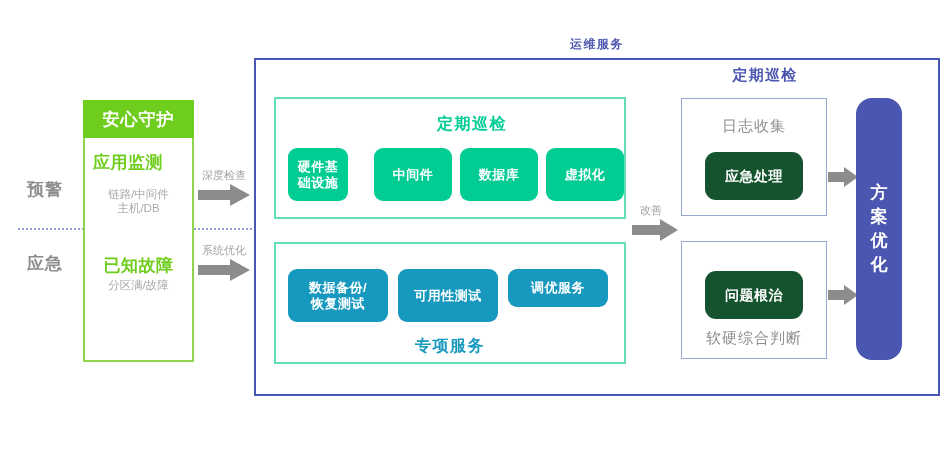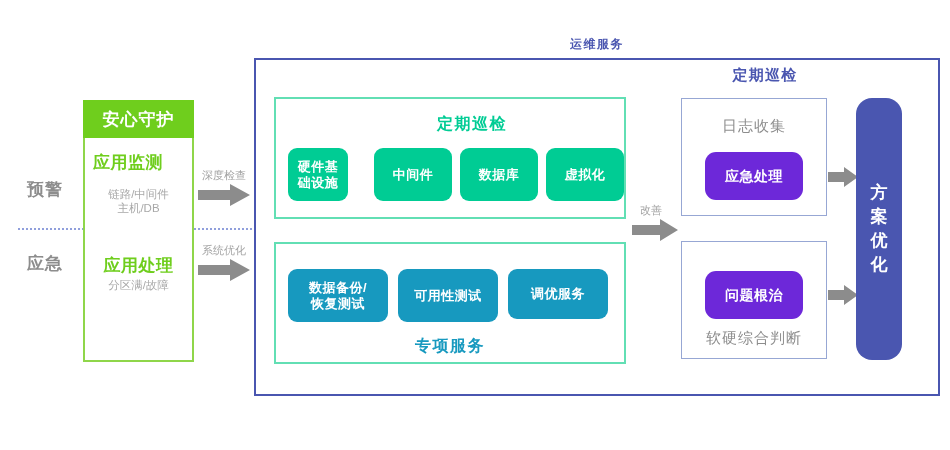--- a/index.html
+++ b/index.html
@@ -137,21 +137,21 @@
     line-height: 16px;
     display: flex;
     align-items: center;
     justify-content: center;
     text-align: center;
     white-space: pre-line;
     letter-spacing: .5px;
   }
   .chip.teal { background: #00cc94; }
   .chip.blue { background: #1799bf; }
-  .chip.steel { background: #6d28d9; border-radius: 11px; font-size: 14px; }
+  .chip.steel { background: #14532d; border-radius: 11px; font-size: 14px; }
 
   
   .sub-panel {
     border: 1.5px solid #97a7d4;
     background: #ffffff;
   }
   .sub-panel-caption {
     color: #8d8d8d;
     font-size: 15px;
     letter-spacing: 1px;
@@ -196,21 +196,21 @@
 
   <div class="abs divider"></div>
 
   <div class="abs green-panel"></div>
   <div class="abs green-header">安心守护</div>
 
   <div class="abs green-sub-title" style="left:83px; top:151px; width:90px;">应用监测</div>
   <div class="abs green-sub-desc" style="left:83px; top:187px; width:111px;">链路/中间件
 主机/DB</div>
 
-  <div class="abs green-sub-title" style="left:83px; top:254px; width:111px;">应用处理</div>
+  <div class="abs green-sub-title" style="left:83px; top:254px; width:111px;">已知故障</div>
   <div class="abs green-sub-desc" style="left:83px; top:278px; width:111px;">分区满/故障</div>
 
   <div class="abs flow-caption" style="left:195px; top:168px; width:58px;">深度检查</div>
   <div class="abs" style="left:198px; top:184px;">
     <svg class="flow-arrow" width="52" height="22" viewBox="0 0 52 22">
       <polygon points="0,6 32,6 32,0 52,11 32,22 32,16 0,16" fill="#8c8c8c"></polygon>
     </svg>
   </div>
 
   <div class="abs flow-caption" style="left:195px; top:243px; width:58px;">系统优化</div>
@@ -231,21 +231,21 @@
   <div class="abs chip teal" style="left:374px; top:148px; width:78px; height:53px;">中间件</div>
   <div class="abs chip teal" style="left:546px; top:148px; width:78px; height:53px;">虚拟化</div>
   <div class="abs chip teal" style="left:460px; top:148px; width:78px; height:53px;">数据库</div>
 
   <div class="abs group-box" style="left:274px; top:242px; width:352px; height:122px; border-color:#62dfb4;"></div>
   <div class="abs group-title-blue" style="left:274px; top:336px; width:352px;">专项服务</div>
 
   <div class="abs chip blue" style="left:288px; top:269px; width:100px; height:53px;">数据备份/
 恢复测试</div>
   <div class="abs chip blue" style="left:398px; top:269px; width:100px; height:53px;">可用性测试</div>
-  <div class="abs chip blue" style="left:508px; top:269px; width:100px; height:50px;">调优服务</div>
+  <div class="abs chip blue" style="left:508px; top:269px; width:100px; height:38px;">调优服务</div>
 
   <div class="abs flow-caption" style="left:630px; top:203px; width:42px;">改善</div>
   <div class="abs" style="left:632px; top:219px;">
     <svg class="flow-arrow" width="46" height="22" viewBox="0 0 46 22">
       <polygon points="0,6 28,6 28,0 46,11 28,22 28,16 0,16" fill="#8c8c8c"></polygon>
     </svg>
   </div>
 
   <div class="abs sub-panel-title" style="left:681px; top:66px; width:168px;">定期巡检</div>
   <div class="abs sub-panel" style="left:681px; top:98px; width:146px; height:118px;"></div>

